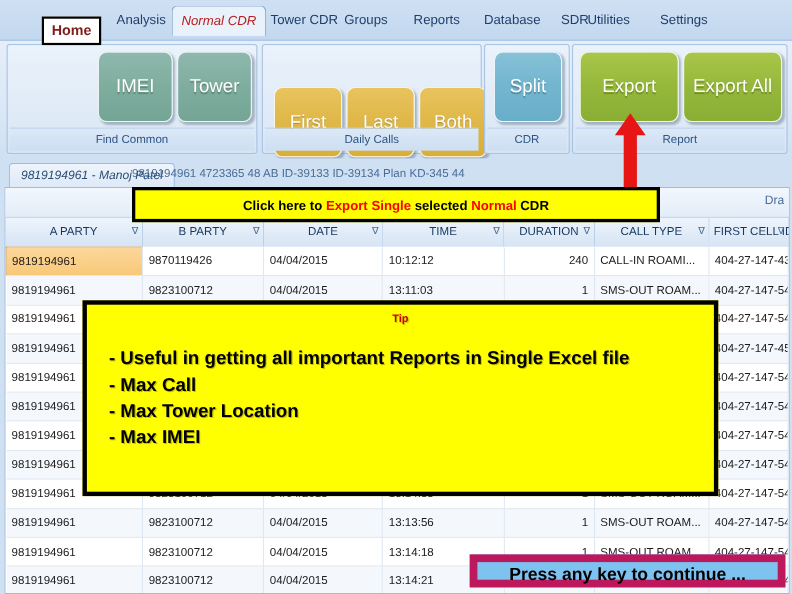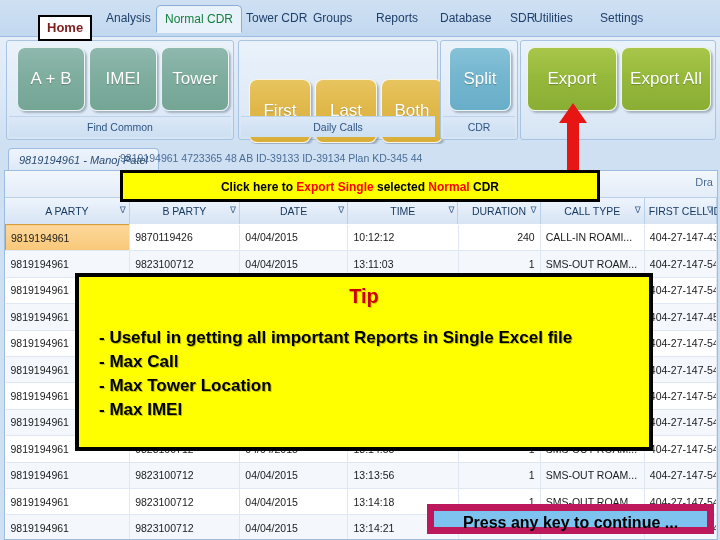--- a/index.html
+++ b/index.html
@@ -25,21 +25,22 @@
   }
   .tab.home{
     top:15px;height:22px;line-height:22px;
     background:#ffffff;border:2px solid #000000;
     font-weight:bold;font-size:13px;color:#7f1d1d;padding:0 7px;
   }
   .tab.active{
     background:#e9f1fa;
     border:1px solid #8aaed4;border-bottom:1px solid #e9f1fa;
     border-top-left-radius:5px;border-top-right-radius:5px;
-    color:#15803d;
+    color:#b91c1c;
+    font-style:italic;
   }
   #ribbonbody{
     position:absolute;left:0;top:36px;width:720px;height:108px;
     background:linear-gradient(to bottom,#e6eef9 0%,#dbe8f7 55%,#cfe0f3 100%);
     border-top:1px solid #9dbde0;
   }
   .group{
     position:absolute;top:4px;height:98px;
     border:1px solid #a8c4e3;border-radius:3px;
     background:linear-gradient(to bottom,#eaf2fb 0%,#dfeaf7 70%,#d5e4f4 100%);
@@ -134,21 +135,21 @@
   }
   #callout .red{color:#ff0000;}
   #arrow{
     position:absolute;left:558px;top:103px;width:30px;height:70px;z-index:39;
   }
   #tipbox{
     position:absolute;left:75px;top:273px;width:578px;height:178px;
     background:#ffff00;border:4px solid #000000;box-sizing:border-box;z-index:41;
   }
   #tipbox .tiptitle{
-    text-align:center;font-size:20px;font-weight:bold;color:#cc0000;
+    text-align:center;font-size:10px;font-weight:bold;color:#cc0000;
     margin-top:8px;text-shadow:1px 1px 0 rgba(120,110,0,.35);
   }
   #tipbox ul{list-style:none;margin:18px 0 0 20px;padding:0;}
   #tipbox li{
     font-size:17px;font-weight:bold;color:#000000;line-height:24px;
     white-space:nowrap;text-shadow:1px 1px 0 rgba(120,110,0,.45);
   }
   #presskey{
     position:absolute;left:427px;top:504px;width:287px;height:30px;
     background:#7ec2f0;border:7px solid #be185d;box-sizing:border-box;
@@ -161,21 +162,20 @@
 
 <div id="ribbon">
 
   <div id="tabstrip"></div>
 
   <div id="ribbonbody"></div>
 
   <div id="groups-host">
       <div class="group" style="left: 6px; width: 226px; top: 40px;">
         <div class="gbtns">
-          <div class="rbtn teal" style="left: 10px; width: 66px;"><span>A + B</span></div>
           <div class="rbtn teal" style="left: 82px; width: 66px;"><span>IMEI</span></div>
           <div class="rbtn teal" style="left: 154px; width: 66px;"><span>Tower</span></div>
         </div>
         <div class="glabel">Find Common</div>
       </div>
       <div class="group" style="left: 238px; width: 198px; top: 40px;">
         <div class="gbtns">
           <div class="rbtn gold" style="left: 10px; width: 60px;"><span>First</span></div>
           <div class="rbtn gold" style="left: 76px; width: 60px;"><span>Last</span></div>
           <div class="rbtn gold" style="left: 142px; width: 60px;"><span>Both</span></div>
@@ -186,20 +186,21 @@
         <div class="gbtns">
           <div class="rbtn blue" style="left: 8px; width: 60px;"><span>Split</span></div>
         </div>
         <div class="glabel">CDR</div>
       </div>
       <div class="group" style="left: 520px; width: 194px; top: 40px;">
         <div class="gbtns">
           <div class="rbtn green" style="left: 6px; width: 88px;"><span>Export</span></div>
           <div class="rbtn green" style="left: 100px; width: 88px;"><span>Export All</span></div>
         </div>
+        <div class="glabel">Report</div>
       </div>
     </div>
 
   <div id="tabs-host">
       <div class="tab home" style="left: 38px;"><span>Home</span></div>
       <div class="tab" style="left: 98px;"><span>Analysis</span></div>
       <div class="tab active" style="left: 156px;"><span>Normal CDR</span></div>
       <div class="tab" style="left: 238px;"><span>Tower CDR</span></div>
       <div class="tab" style="left: 305px;"><span>Groups</span></div>
       <div class="tab" style="left: 368px;"><span>Reports</span></div>

